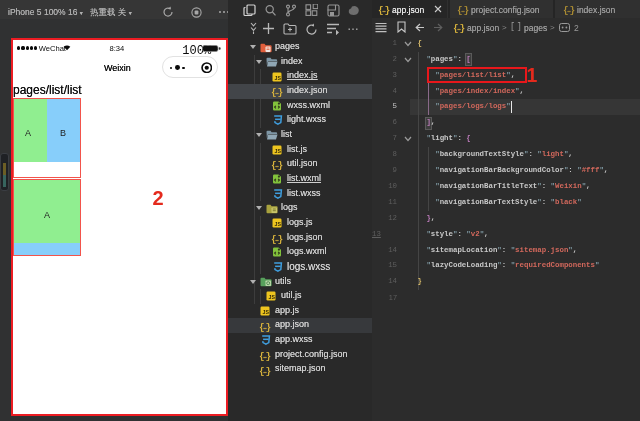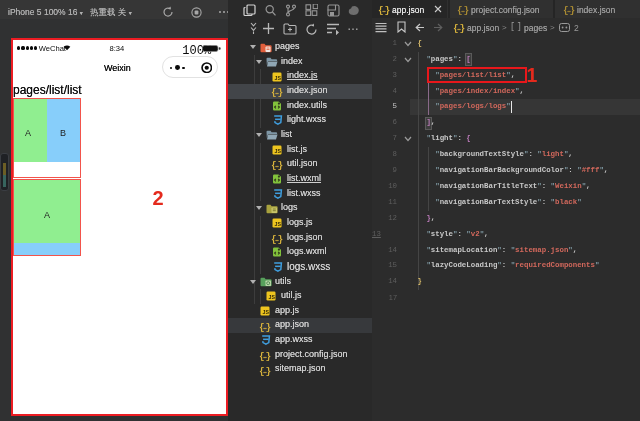--- a/index.html
+++ b/index.html
@@ -146,21 +146,21 @@
           <text x="6.6" y="8.8" font-family="Liberation Mono" font-size="9.5" font-weight="bold" fill="#d8b33c">}</text>
           <circle cx="5.1" cy="7.6" r="0.75" fill="#d8b33c"></circle>
           <circle cx="6.9" cy="7.6" r="0.75" fill="#d8b33c"></circle>
         </svg>
 <div class="abs" style="left:59px;top:45.05px;font-size:9px;color:#cfcfcf;text-shadow:0 0 0.5px #cfcfcf;">index.json</div>
 <svg class="abs" style="left:44px;top:60.800000000000004px;" width="10" height="10" viewBox="0 0 10 10">
           <path d="M1 1.7 a1.2 1.2 0 0 1 1.2-1.2 h4.3 l2.5 2.3 v5.5 a1.2 1.2 0 0 1 -1.2 1.2 h-5.6 a1.2 1.2 0 0 1 -1.2-1.2 z" fill="#82c23c"></path>
           <circle cx="6.9" cy="2.6" r="1.1" fill="#30361f"></circle>
           <path d="M3.9 4.9 L2.6 6.1 L3.9 7.3 M6.1 4.9 L7.4 6.1 L6.1 7.3" fill="none" stroke="#2c3317" stroke-width="1.1"></path>
         </svg>
-<div class="abs" style="left:59px;top:59.70px;font-size:9px;color:#cfcfcf;text-shadow:0 0 0.5px #cfcfcf;">index.utils</div>
+<div class="abs" style="left:59px;top:59.70px;font-size:9px;color:#cfcfcf;text-shadow:0 0 0.5px #cfcfcf;">wxss.wxml</div>
 <svg class="abs" style="left:44px;top:75.45px;" width="11" height="10" viewBox="0 0 11 10">
           <path d="M2.2 1 H9.4 L8.8 7.6 L5.9 9.1 L3.0 7.6 L2.8 6.1" fill="none" stroke="#3f9ede" stroke-width="1.5"></path>
           <path d="M3.1 4.3 H8.6" stroke="#3f9ede" stroke-width="1.5"></path>
         </svg>
 <div class="abs" style="left:59px;top:74.35px;font-size:9px;color:#cfcfcf;text-shadow:0 0 0.5px #cfcfcf;">light.wxss</div>
 <div class="abs" style="left:28px;top:93.10px;width:0;height:0;border-left:3px solid transparent;border-right:3px solid transparent;border-top:4px solid #b0b0b0;"></div>
 <svg class="abs" style="left:38px;top:90.4px;" width="12" height="10" viewBox="0 0 12 10">
           <path d="M0.5 1.8 a1 1 0 0 1 1-1 h3 l1.1 1.4 h4.5 a1 1 0 0 1 1 1 v0.8 h-9 l-1.3 4 z" fill="#7e96a5"></path>
           <path d="M2 4.6 h9.5 l-1.5 4.9 h-9 z" fill="#90a7b5"></path>
         </svg>

